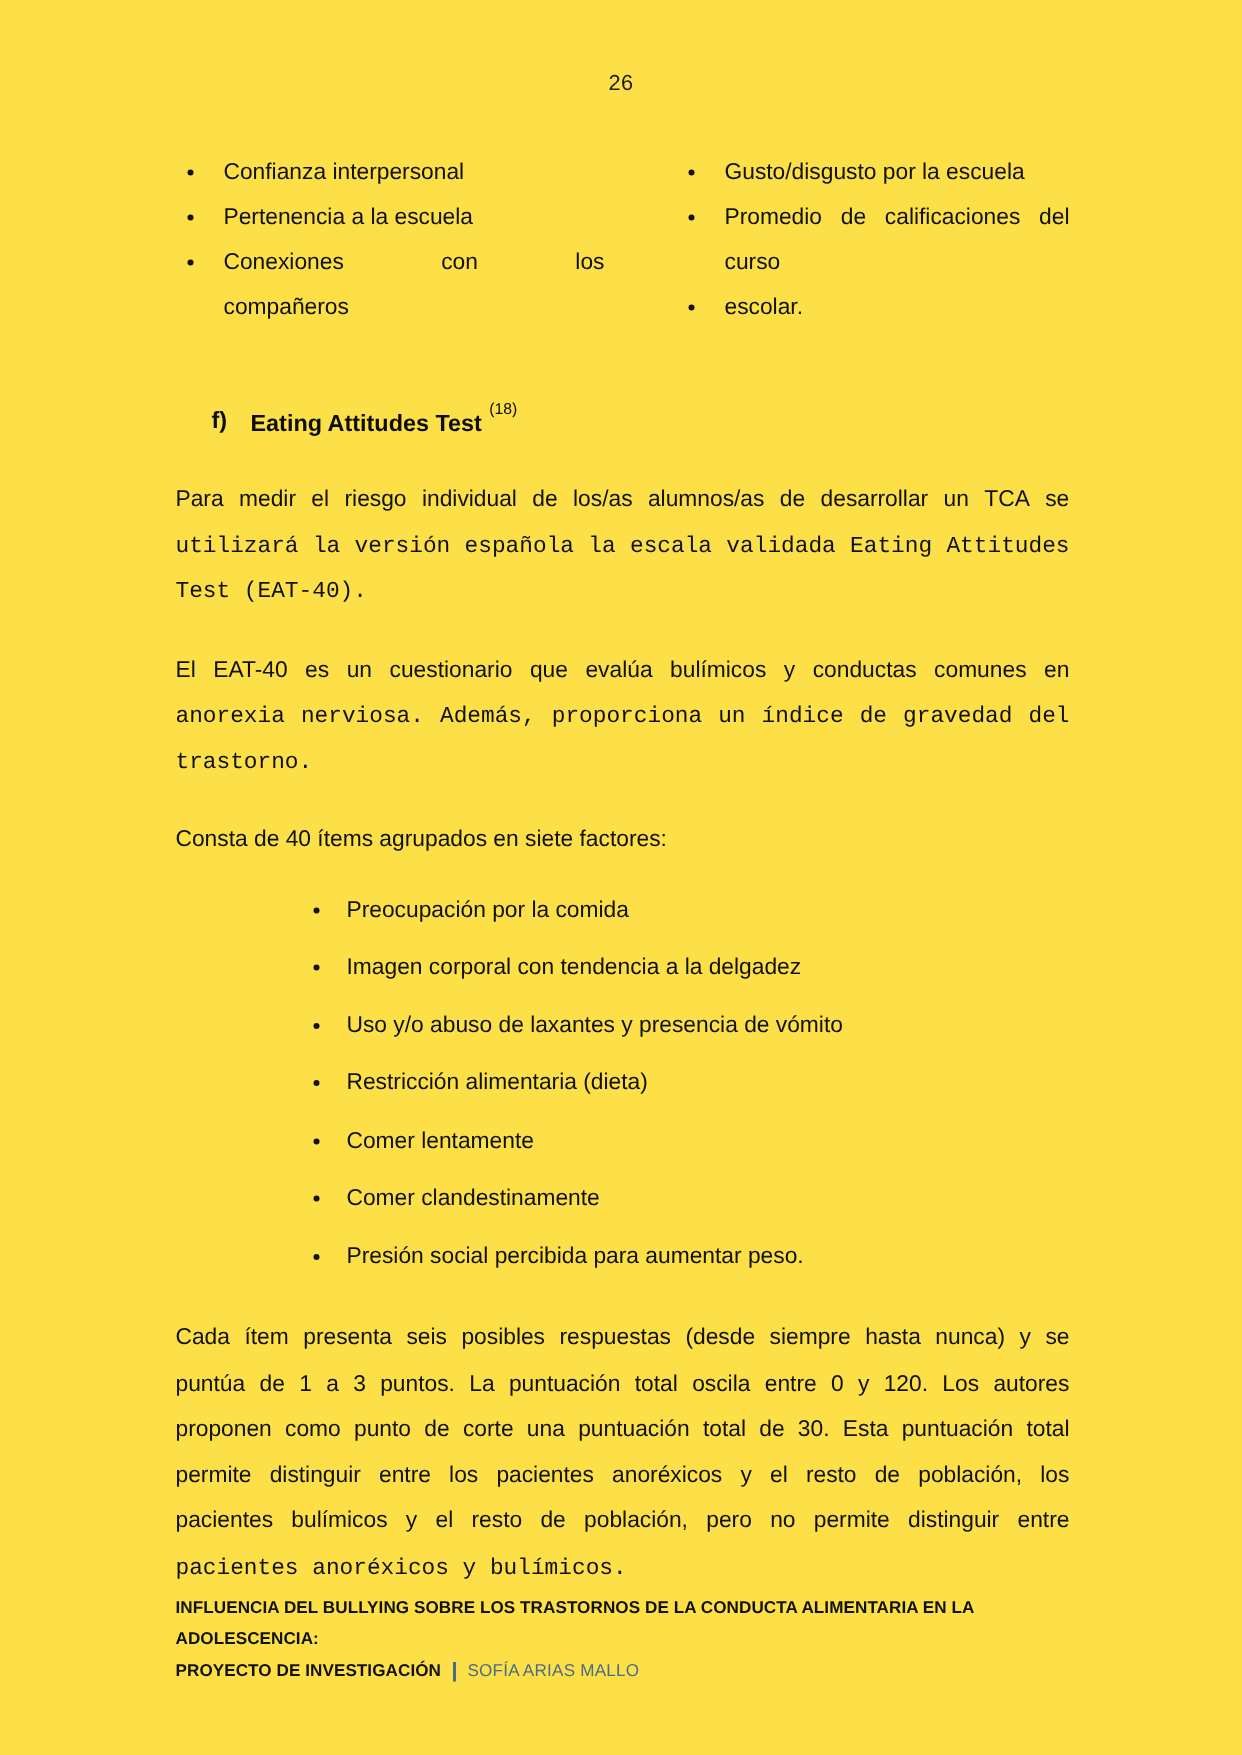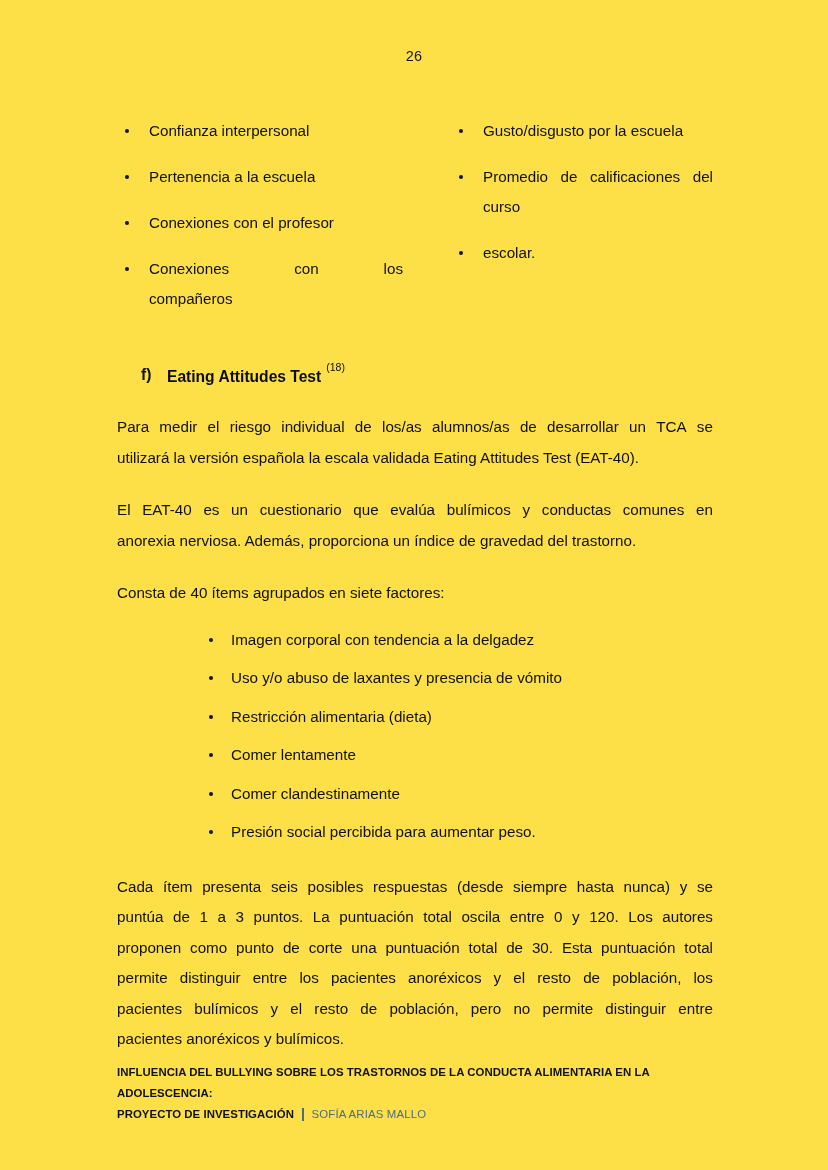--- a/index.html
+++ b/index.html
@@ -63,21 +63,21 @@
     padding: 0;
   }
   ul.bul > li {
     position: relative;
     padding-left: 32px;
     font-size: 15.2px;
     line-height: 30px;
     color: #111111;
     text-align: justify;
     text-justify: inter-word;
-    margin: 16px 0 0 0;
+    margin: 0 0 0 0;
   }
   ul.bul > li::before {
     content: "";
     position: absolute;
     left: 8px;
     top: 13px;
     width: 4px;
     height: 4px;
     border-radius: 50%;
     background: #111111;
@@ -128,21 +128,21 @@
     margin: 22px 0 0 0;
   }
   p.body.first { margin-top: 26px; }
   p.tight { margin-top: 20px; }
 
   
   .jline {
     display: flex;
     justify-content: space-between;
   }
-  .jline-last { display: block; }
+  .jline-last { display: block; font-family: Liberation Mono, monospace; }
 
   
   ul.factors {
     list-style: none;
     margin: 12px 0 0 0;
     padding: 0 0 0 88px;
   }
   ul.factors > li {
     position: relative;
     padding-left: 26px;
@@ -198,21 +198,20 @@
   <div class="page-number">26</div>
 
   <div class="content">
 
     <div class="two-col">
 
       <div class="col">
         <ul class="bul">
           <li>Confianza interpersonal</li>
           <li>Pertenencia a la escuela</li>
-          <li>Conexiones con el profesor</li>
           <li class="justify-spread">
             <span class="linebox stretch">
               <span>Conexiones</span>
               <span>con</span>
               <span>los</span>
             </span>
             <span class="linebox">compañeros</span>
           </li>
         </ul>
       </div>
@@ -272,20 +271,21 @@
         <span>conductas</span>
         <span>comunes</span>
         <span>en</span>
       </span>
       <span class="jline-last">anorexia nerviosa. Además, proporciona un índice de gravedad del trastorno.</span>
     </p>
 
     <p class="body">Consta de 40 ítems agrupados en siete factores:</p>
 
     <ul class="factors">
+      <li>Preocupación por la comida</li>
       <li>Imagen corporal con tendencia a la delgadez</li>
       <li>Uso y/o abuso de laxantes y presencia de vómito</li>
       <li>Restricción alimentaria (dieta)</li>
       <li>Comer lentamente</li>
       <li>Comer clandestinamente</li>
       <li>Presión social percibida para aumentar peso.</li>
     </ul>
 
     <p class="body tight">
       <span class="jline">

